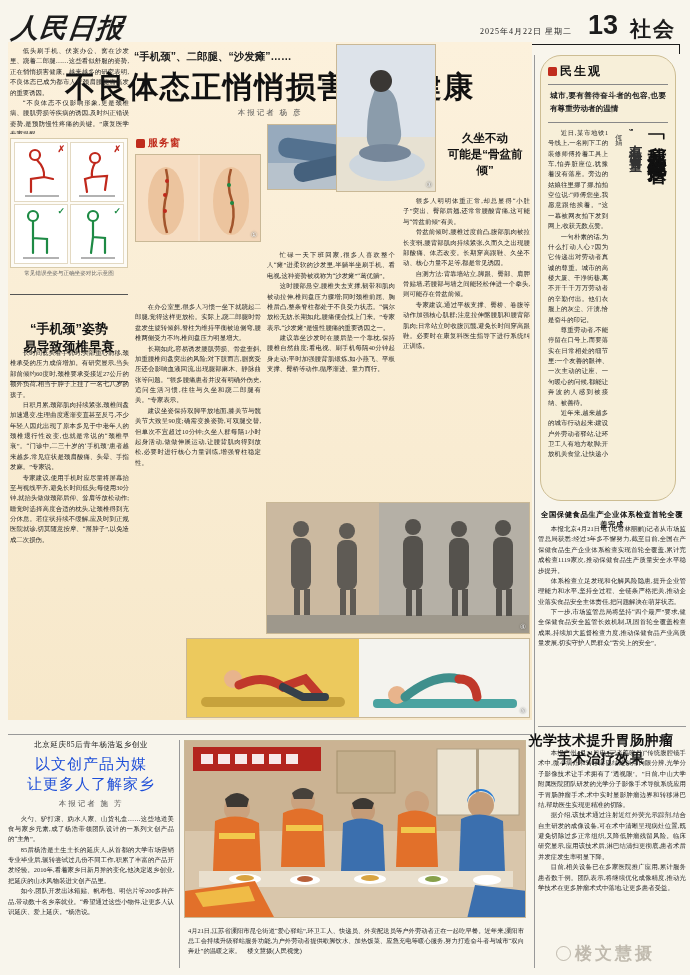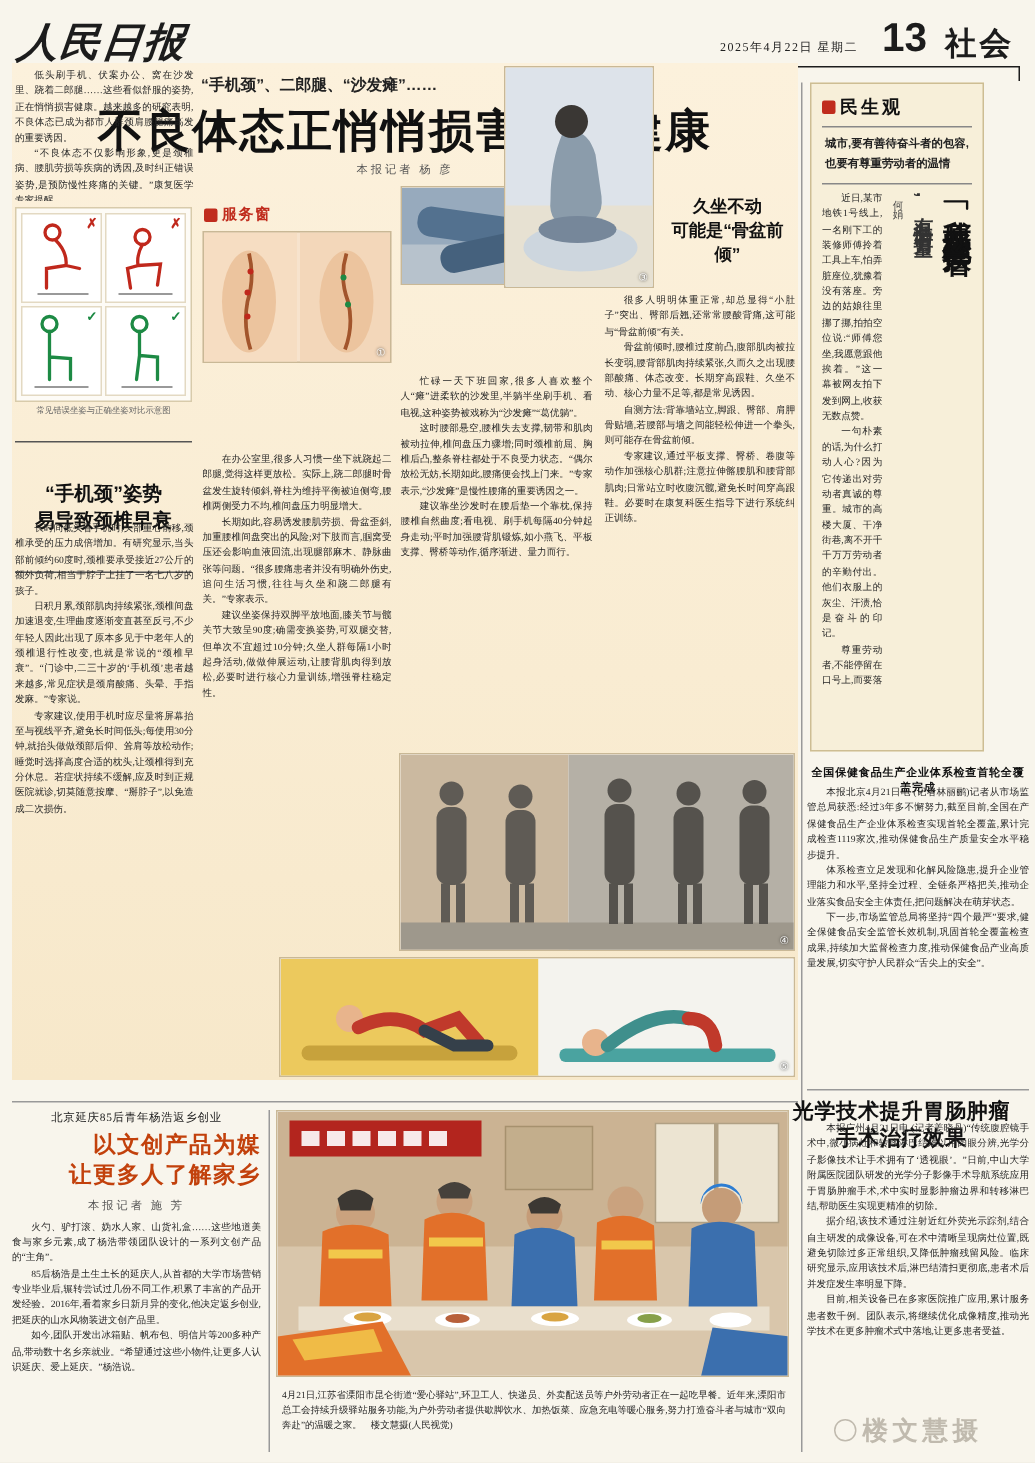--- a/index.html
+++ b/index.html
@@ -54,22 +54,22 @@
   .vauthor{writing-mode:vertical-rl;font-size:7px;color:#444;letter-spacing:2px;}
   .brief-title{font-family:"Liberation Sans",sans-serif;font-weight:900;text-align:center;color:#111;}
   .sect-rule{border-top:0.7px solid #999;}
   .watermark{font-family:"Liberation Sans",sans-serif;font-size:17px;font-weight:700;
              color:rgba(125,115,100,0.45);letter-spacing:3px;display:flex;align-items:center;gap:4px;}
   .wm-logo{width:15px;height:15px;border:1.5px solid rgba(125,115,100,0.45);border-radius:50%;
            display:inline-block;box-sizing:border-box;}
 
   
   .bl-kicker{font-size:7.6px;text-align:center;color:#222;letter-spacing:0.5px;}
-  .bl-title{font-family:"Liberation Sans",sans-serif;font-weight:700;font-size:15px;
-            line-height:1.35;text-align:right;color:#c2410c;letter-spacing:1px;}
+  .bl-title{font-family:"Liberation Sans",sans-serif;font-weight:400;font-size:15px;
+            line-height:1.35;text-align:center;color:#1d4ed8;letter-spacing:1px;}
 
   
   .cap{font-size:6.3px;line-height:1.6;text-align:justify;color:#262626;}
   .cap .credit{margin-left:6px;white-space:nowrap;}
 
   svg{display:block;}
 </style>
 </head>
 <body>
 
@@ -260,21 +260,21 @@
         <path d="M272 40 Q288 40 290 58" fill="none" stroke="#c0392b" stroke-width="9" stroke-linecap="round"></path>
       </svg>
       <span class="fig-num">⑤</span>
     </div>
   </div>
 
   <div class="abs sect-rule" style="left:8px;top:734px;width:524px;"></div>
 
   <div class="abs right-rule" style="left:534px;top:55px;height:913px;"></div>
 
-  <div class="abs ms-box" style="left:540px;top:55px;width:116px;height:446px;">
+  <div class="abs ms-box" style="left:540px;top:55px;width:136px;height:446px;border-radius:21px;">
     <div class="ms-tagrow">
       <span class="svc-box"></span>
       <span class="ms-tagtxt">民生观</span>
     </div>
     <div class="ms-intro">城市,要有善待奋斗者的包容,也要有尊重劳动者的温情</div>
     <div style="display:flex;margin-top:5px;height:330px;">
       <div class="bt" style="width:86px;height:330px;">
         <p>近日,某市地铁1号线上,一名刚下工的装修师傅拎着工具上车,怕弄脏座位,犹豫着没有落座。旁边的姑娘往里挪了挪,拍拍空位说:“师傅您坐,我愿意跟他挨着。”这一幕被网友拍下发到网上,收获无数点赞。</p>
         <p>一句朴素的话,为什么打动人心?因为它传递出对劳动者真诚的尊重。城市的高楼大厦、干净街巷,离不开千千万万劳动者的辛勤付出。他们衣服上的灰尘、汗渍,恰是奋斗的印记。</p>
         <p>尊重劳动者,不能停留在口号上,而要落实在日常相处的细节里:一个友善的眼神、一次主动的让座、一句暖心的问候,都能让奔波的人感到被接纳、被善待。</p>

